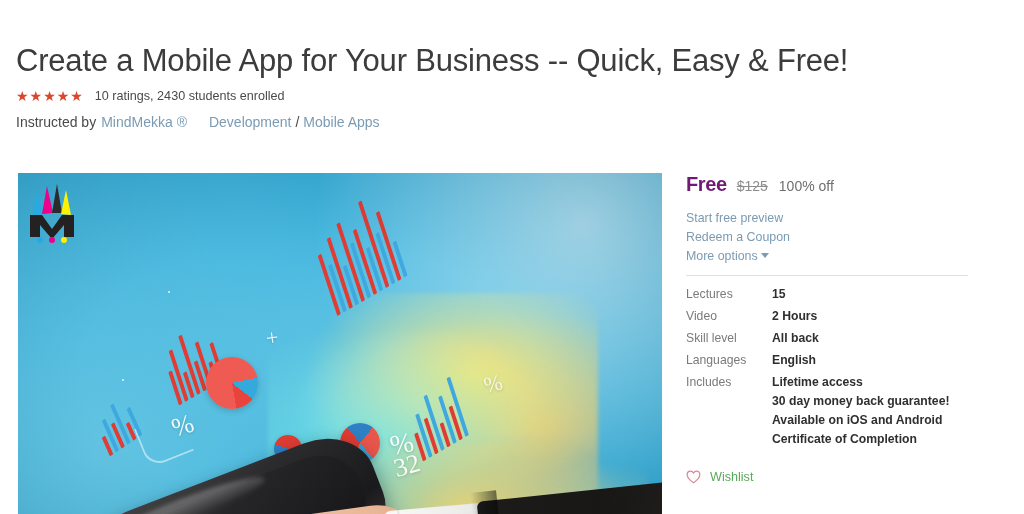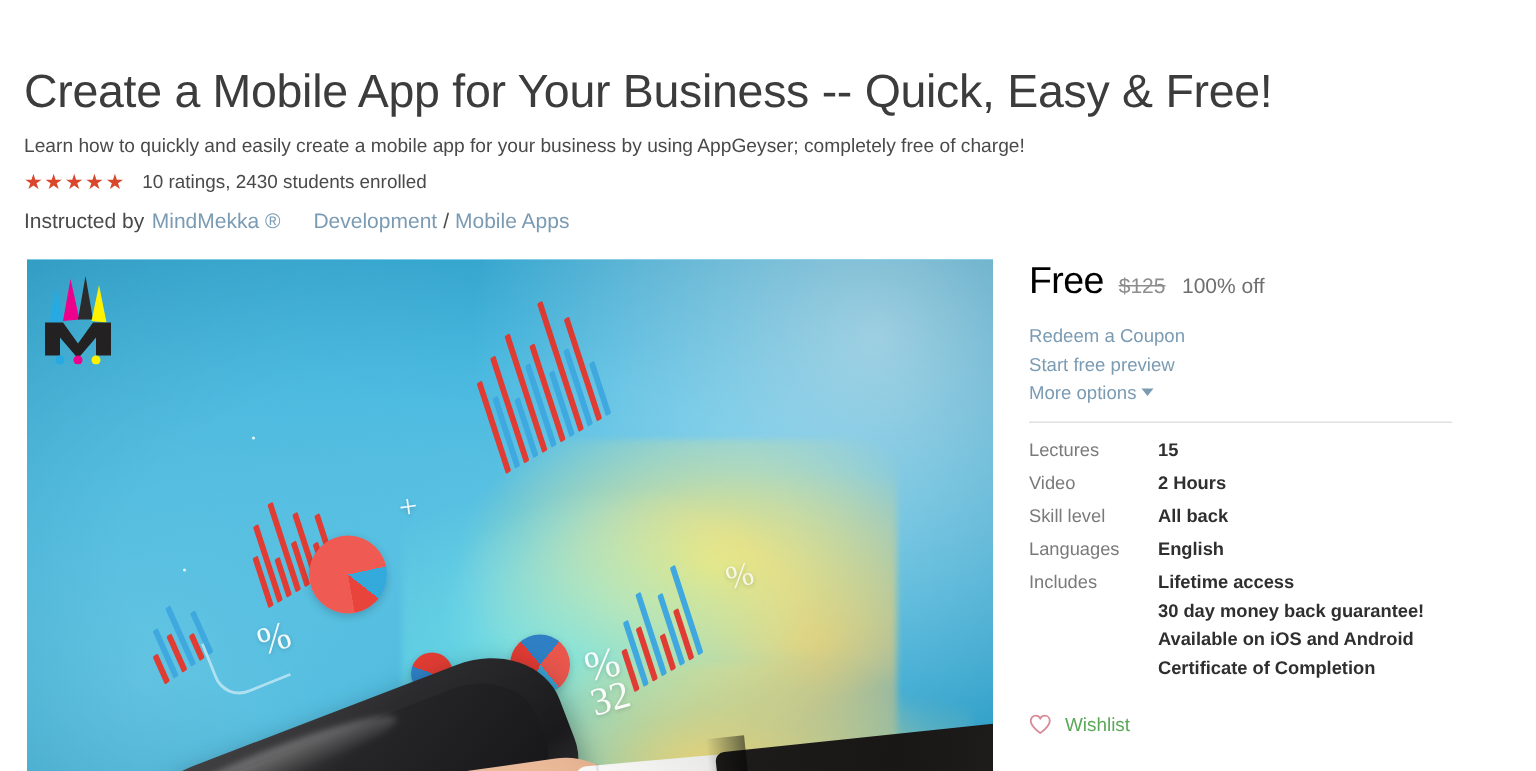--- a/index.html
+++ b/index.html
@@ -293,23 +293,23 @@
     left: 686px;
     top: 137px;
     width: 292px;
   }
   .price-row {
     display: flex;
     align-items: baseline;
     white-space: nowrap;
   }
   .price-free {
-    font-size: 25px;
-    font-weight: 400;
-    color: #000000;
+    font-size: 20px;
+    font-weight: 700;
+    color: #701a75;
     letter-spacing: -0.4px;
   }
   .price-old {
     padding-left: 10px;
     font-size: 14px;
     color: #8d8d8d;
     text-decoration: line-through;
   }
   .price-off {
     padding-left: 11px;
@@ -395,21 +395,20 @@
     color: #5aa85a;
   }
 </style>
 </head>
 <body>
 
 <div class="page">
 
   <div class="header">
     <h1 class="course-title">Create a Mobile App for Your Business -- Quick, Easy &amp; Free!</h1>
-    <p class="course-subtitle">Learn how to quickly and easily create a mobile app for your business by using AppGeyser; completely free of charge!</p>
 
     <div class="rating-row">
       <span class="stars">
         <span>★</span>
           <span>★</span>
           <span>★</span>
           <span>★</span>
           <span>★</span>
       </span>
       <span class="rating-text">10 ratings, 2430 students enrolled</span>
@@ -542,22 +541,22 @@
   <div class="rail">
 
     <div class="price-row">
       <span class="price-free">Free</span>
       <span class="price-old">$125</span>
       <span class="price-off">100% off</span>
     </div>
 
 
     <div class="rail-links">
+      <a class="rail-link">Start free preview</a>
       <a class="rail-link">Redeem a Coupon</a>
-      <a class="rail-link">Start free preview</a>
       <a class="rail-link"><span>More options</span><span class="caret"></span></a>
     </div>
 
     <div class="divider"></div>
 
     <table class="facts">
       <tbody>
           <tr>
         <td class="k">Lectures</td>
         <td class="v">15</td>

